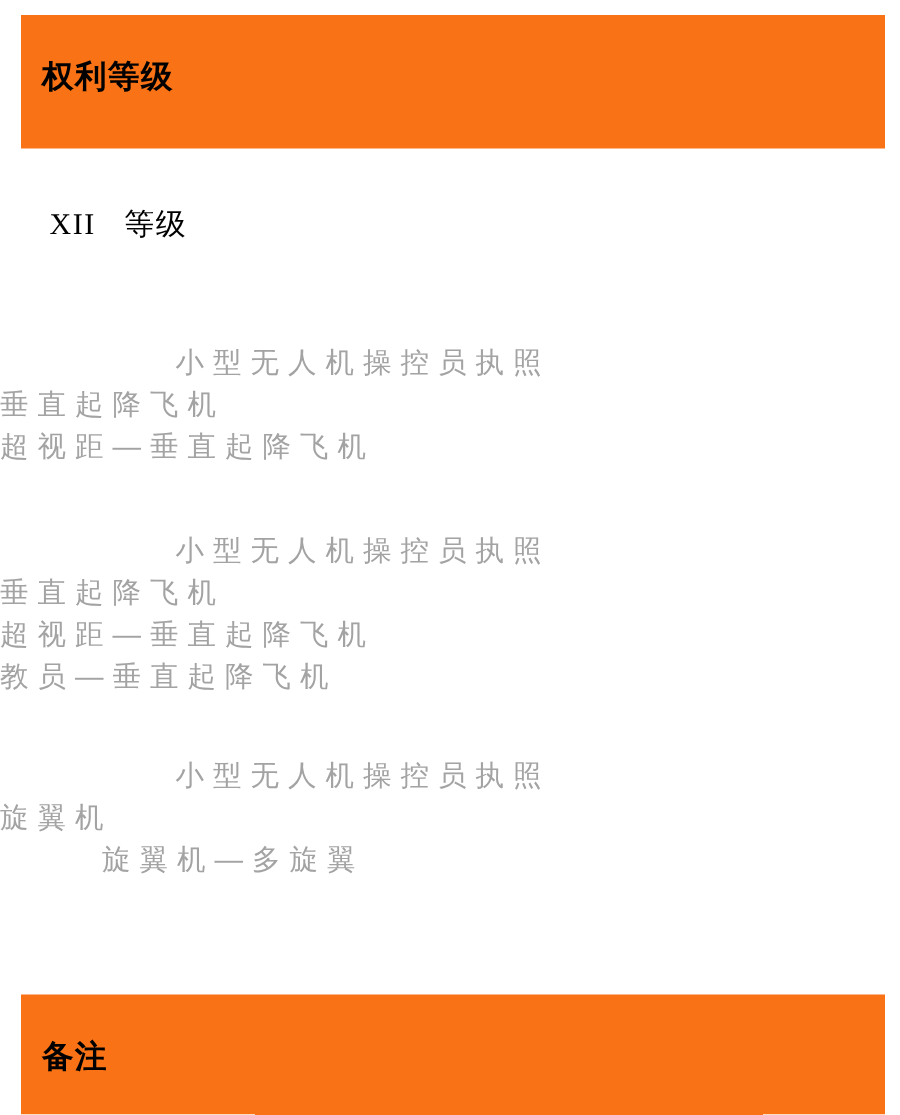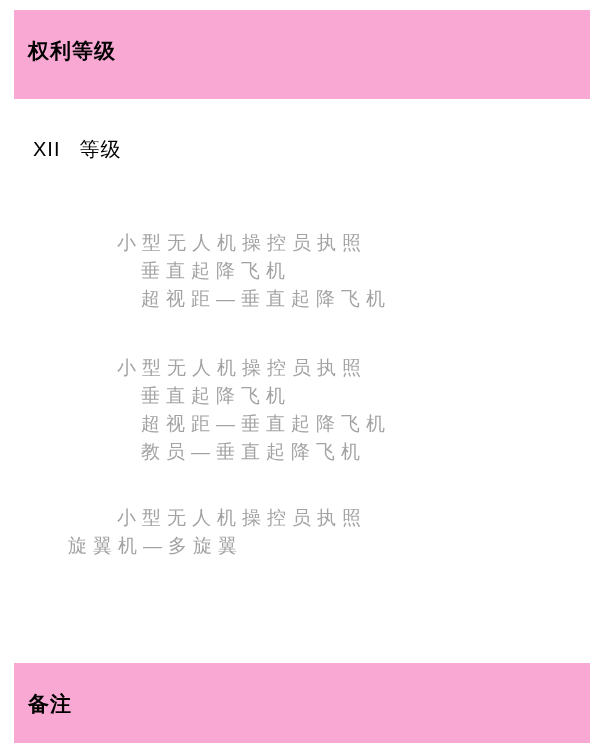--- a/index.html
+++ b/index.html
@@ -13,57 +13,58 @@
     height: 743px;
     overflow: hidden;
     background: #ffffff;
     font-family: "Liberation Sans", "DejaVu Sans", sans-serif;
     color: #000000;
   }
   .section-bar {
     position: absolute;
     left: 14px;
     width: 576px;
-    background: #f9a8d4;
+    background: #f97316;
     display: flex;
     align-items: center;
   }
   .section-bar.top    { top: 10px;  height: 89px; }
   .section-bar.bottom { top: 663px; height: 89px; }
   .bar-title {
     font-size: 21px;
     font-weight: 700;
     letter-spacing: 1px;
     padding-left: 14px;
     position: relative;
     top: -4px;
   }
   .field-line {
     position: absolute;
     left: 33px;
     top: 136px;
     font-size: 20px;
     color: #000000;
+    font-family: Liberation Serif, serif;
   }
   .field-line .roman { margin-right: 19px; letter-spacing: 1px; }
   .field-line .field-name { letter-spacing: 1px; }
   .group {
     position: absolute;
     left: 0;
     width: 600px;
     color: #a3a3a3;
     font-size: 19px;
   }
   .group .line {
     line-height: 28px;
     letter-spacing: 6px;
     white-space: nowrap;
   }
   .lvl0 { padding-left: 117px; }
-  .lvl1 { padding-left: 141px; }
+  .lvl1 { }
   .lvl2 { padding-left: 68px; }
   .g1 { top: 229px; }
   .g2 { top: 354px; }
   .g3 { top: 504px; }
 </style>
 </head>
 <body>
 
 <div class="page">
 
@@ -83,20 +84,21 @@
 
   <div class="group g2">
     <div class="line lvl0">小型无人机操控员执照</div>
     <div class="line lvl1">垂直起降飞机</div>
     <div class="line lvl1">超视距—垂直起降飞机</div>
     <div class="line lvl1">教员—垂直起降飞机</div>
   </div>
 
   <div class="group g3">
     <div class="line lvl0">小型无人机操控员执照</div>
+    <div class="line lvl1">旋翼机</div>
     <div class="line lvl2">旋翼机—多旋翼</div>
   </div>
 
   <div class="section-bar bottom">
     <span class="bar-title">备注</span>
   </div>
 
 </div>
 
 </body></html>

